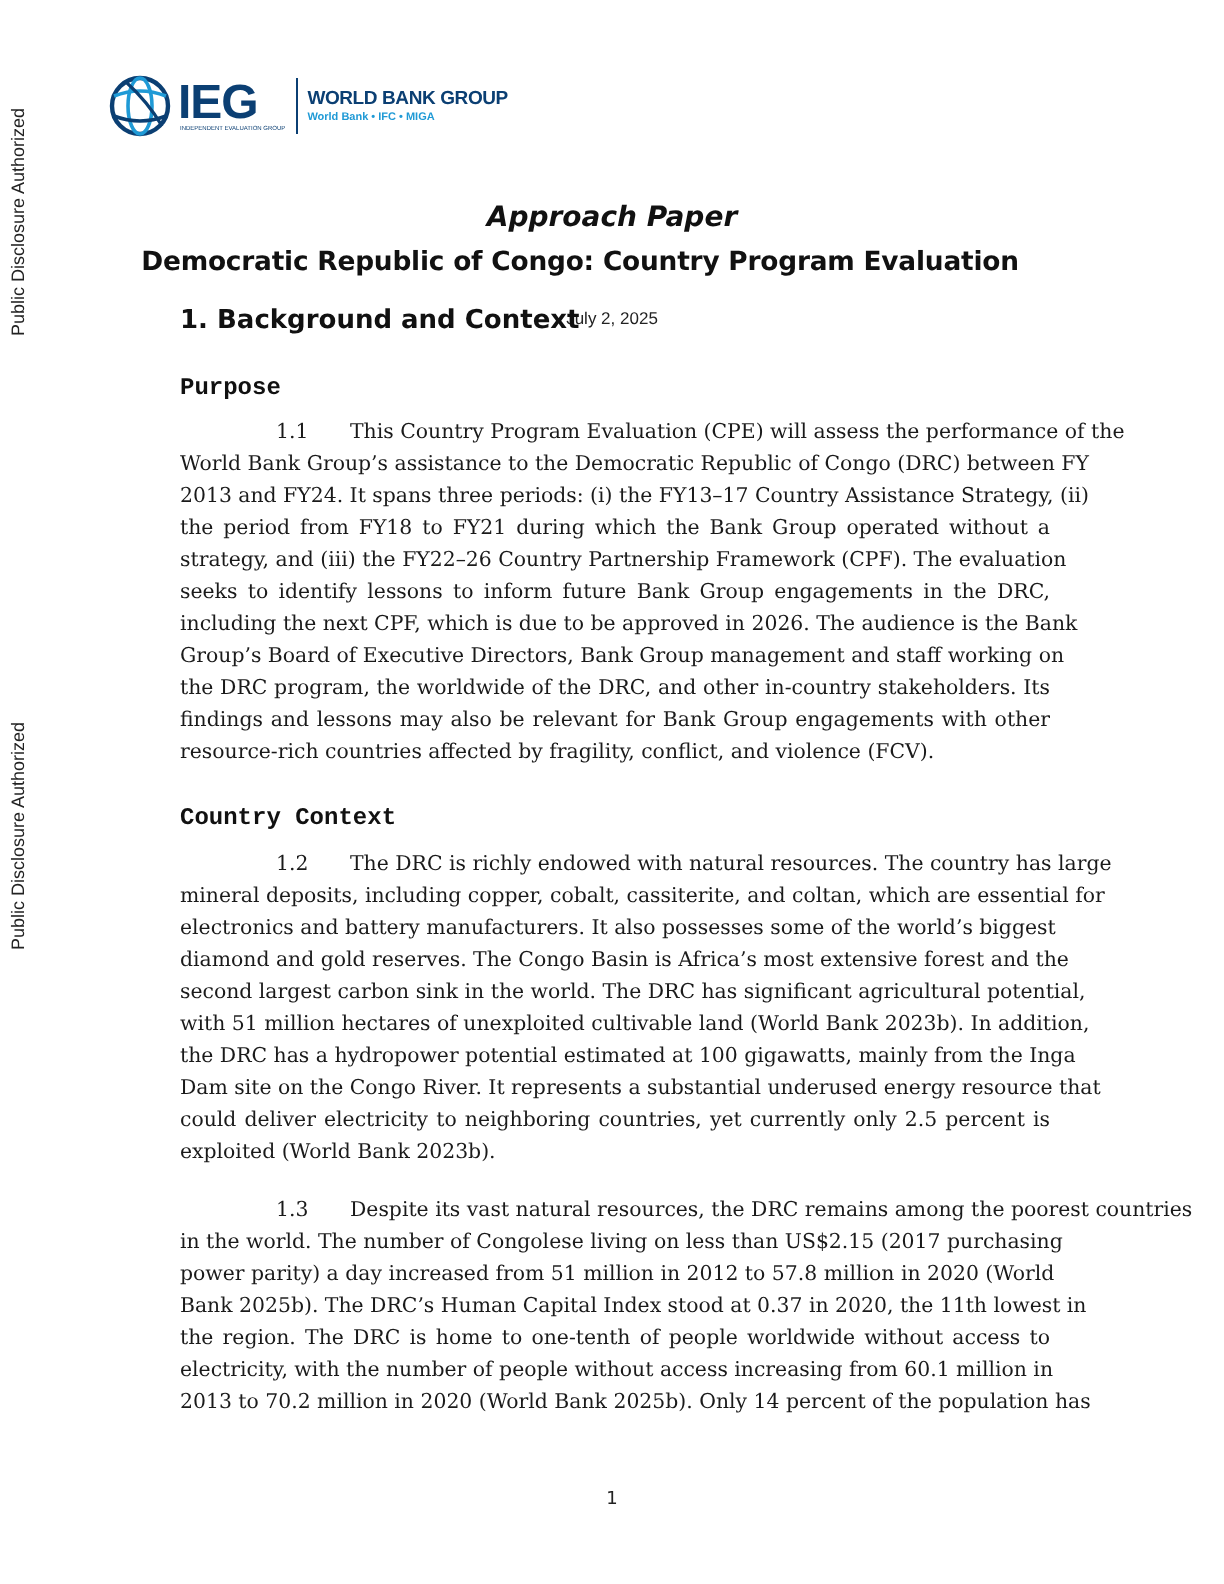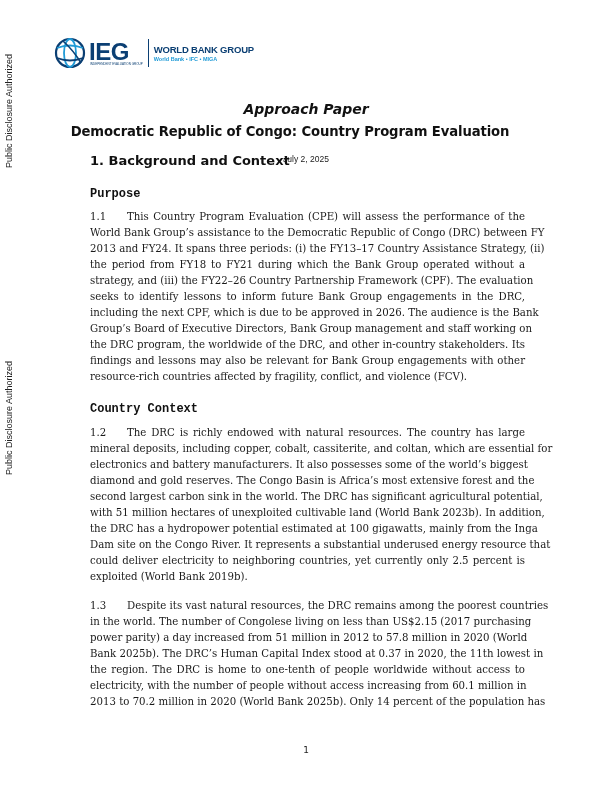--- a/index.html
+++ b/index.html
@@ -29,21 +29,21 @@
 
   .h1 { position:absolute; left:90px; top:153px; font-family:"DejaVu Sans", sans-serif; font-weight:bold; font-size:13px; color:#111; }
   .h2 { position:absolute; left:90px; font-family:Liberation Mono, monospace; font-size:12px; color:#111; font-weight:600; }
   #h2-purpose { top:187px; }
   #h2-context { top:402px; }
 
   .para { position:absolute; left:90px; width:435px;
     font-family:"DejaVu Serif", serif; font-size:10.2px; line-height:16px; color:#1a1a1a; }
   .para .line { display:block; white-space:nowrap; text-align:justify; text-align-last:justify; height:16px; }
   .para .line.last { text-align-last:left; }
-  .pnum { display:inline-block; width:37px; }
+  .pnum { display:inline-block; width:37px;margin-left:48px; }
 
   #p11 { top:209px; }
   #p12 { top:425px; }
   #p13 { top:598px; }
 
   .pagenum { position:absolute; left:0; width:612px; top:745px; text-align:center;
     font-family:"DejaVu Sans", sans-serif; font-size:9px; color:#222; }
 </style>
 </head>
 <body>
@@ -95,21 +95,21 @@
 <div id="p12" class="para">
     <span class="line" style="text-align-last: justify;"><span class="pnum">1.2</span><span>The DRC is richly endowed with natural resources. The country has large</span></span>
     <span class="line">mineral deposits, including copper, cobalt, cassiterite, and coltan, which are essential for</span>
     <span class="line">electronics and battery manufacturers. It also possesses some of the world’s biggest</span>
     <span class="line">diamond and gold reserves. The Congo Basin is Africa’s most extensive forest and the</span>
     <span class="line">second largest carbon sink in the world. The DRC has significant agricultural potential,</span>
     <span class="line">with 51 million hectares of unexploited cultivable land (World Bank 2023b). In addition,</span>
     <span class="line">the DRC has a hydropower potential estimated at 100 gigawatts, mainly from the Inga</span>
     <span class="line">Dam site on the Congo River. It represents a substantial underused energy resource that</span>
     <span class="line">could deliver electricity to neighboring countries, yet currently only 2.5 percent is</span>
-    <span class="line last">exploited (World Bank 2019b).</span>
+    <span class="line last">exploited (World Bank 2023b).</span>
   </div>
 <div id="p13" class="para">
     <span class="line" style="text-align-last: justify;"><span class="pnum">1.3</span><span>Despite its vast natural resources, the DRC remains among the poorest countries</span></span>
     <span class="line">in the world. The number of Congolese living on less than US$2.15 (2017 purchasing</span>
     <span class="line">power parity) a day increased from 51 million in 2012 to 57.8 million in 2020 (World</span>
     <span class="line">Bank 2025b). The DRC’s Human Capital Index stood at 0.37 in 2020, the 11th lowest in</span>
     <span class="line">the region. The DRC is home to one-tenth of people worldwide without access to</span>
     <span class="line">electricity, with the number of people without access increasing from 60.1 million in</span>
     <span class="line">2013 to 70.2 million in 2020 (World Bank 2025b). Only 14 percent of the population has</span>
   </div>

